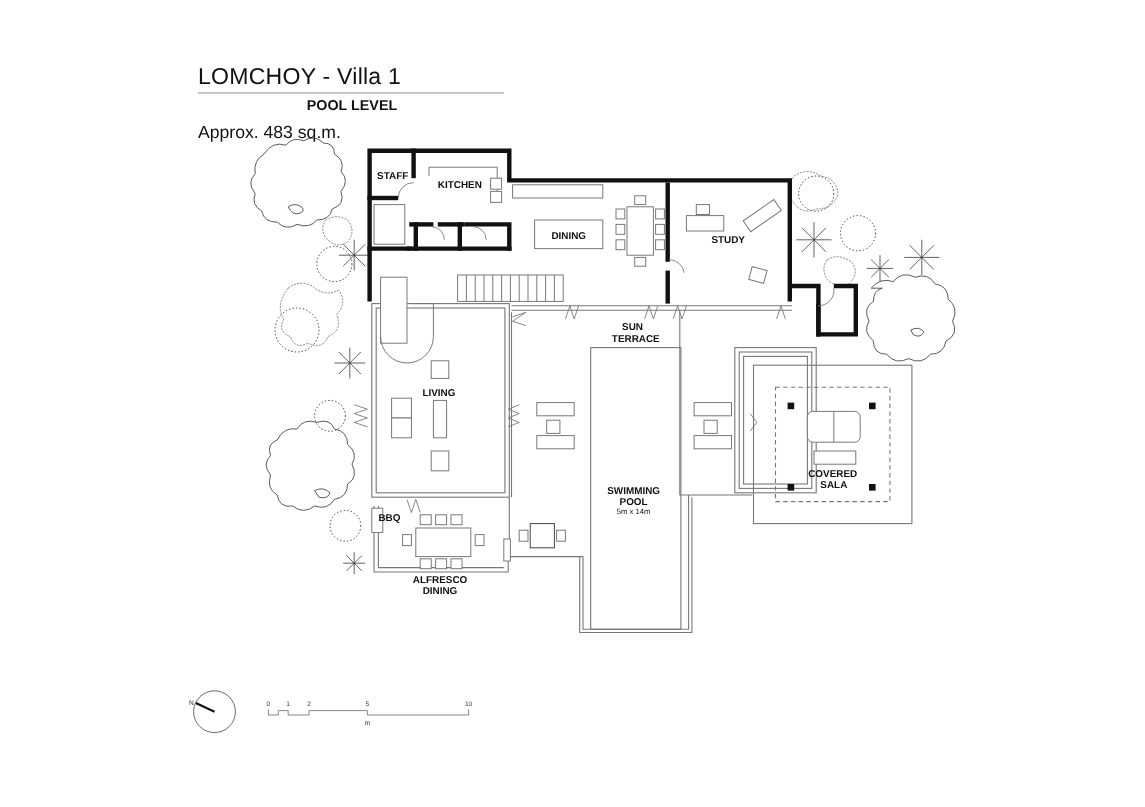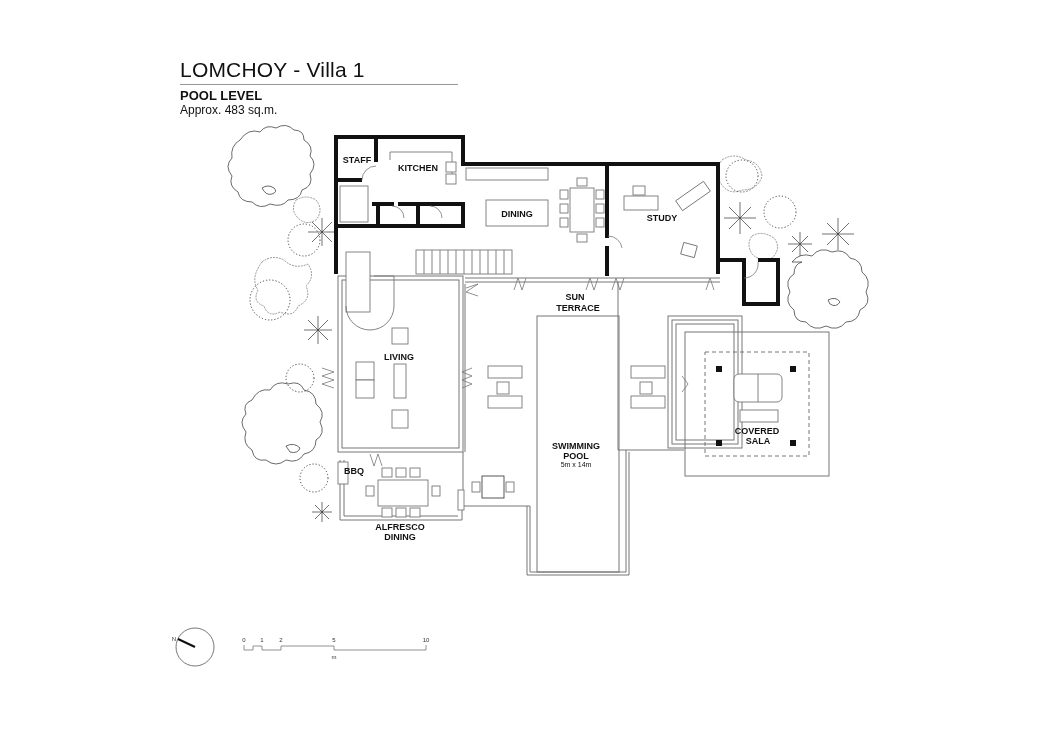--- a/index.html
+++ b/index.html
@@ -1,21 +1,21 @@
 <!DOCTYPE html>
 <html><head>
 <meta charset="utf-8">
 <style>
   html, body { margin:0; padding:0; background:#ffffff; }
   body { width:1041px; height:734px; position:relative; overflow:hidden; font-family:"Liberation Sans", sans-serif; color:#111; }
   .title-block { position:absolute; left:180px; top:46px; width:280px; }
   .title { font-size:21px; font-weight:400; letter-spacing:0.2px; line-height:24px;margin-top:12px; }
   .rule { height:1px; background:#999; margin-top:2px; width:278px; }
-  .level { font-size:13px; font-weight:700; margin-top:3px; line-height:15px; }
-  .area { font-size:12px; line-height:13px; margin-top:1px; }
+  .level { font-size:13px; font-weight:700; margin-top:3px; line-height:15px;text-align:center; }
+  .area { font-size:16px; line-height:13px; margin-top:11px; }
   svg#plan { position:absolute; left:0; top:0; }
   .lbl { font-family:"Liberation Sans", sans-serif; font-weight:700; font-size:9px; fill:#111; text-anchor:middle; }
   .sub { font-family:"Liberation Sans", sans-serif; font-size:7px; fill:#111; text-anchor:middle; }
   .tick { font-family:"Liberation Sans", sans-serif; font-size:6px; fill:#333; text-anchor:middle; }
 </style>
 </head>
 <body>
 
 <div class="title-block">
   <div class="title">LOMCHOY - Villa 1</div>

